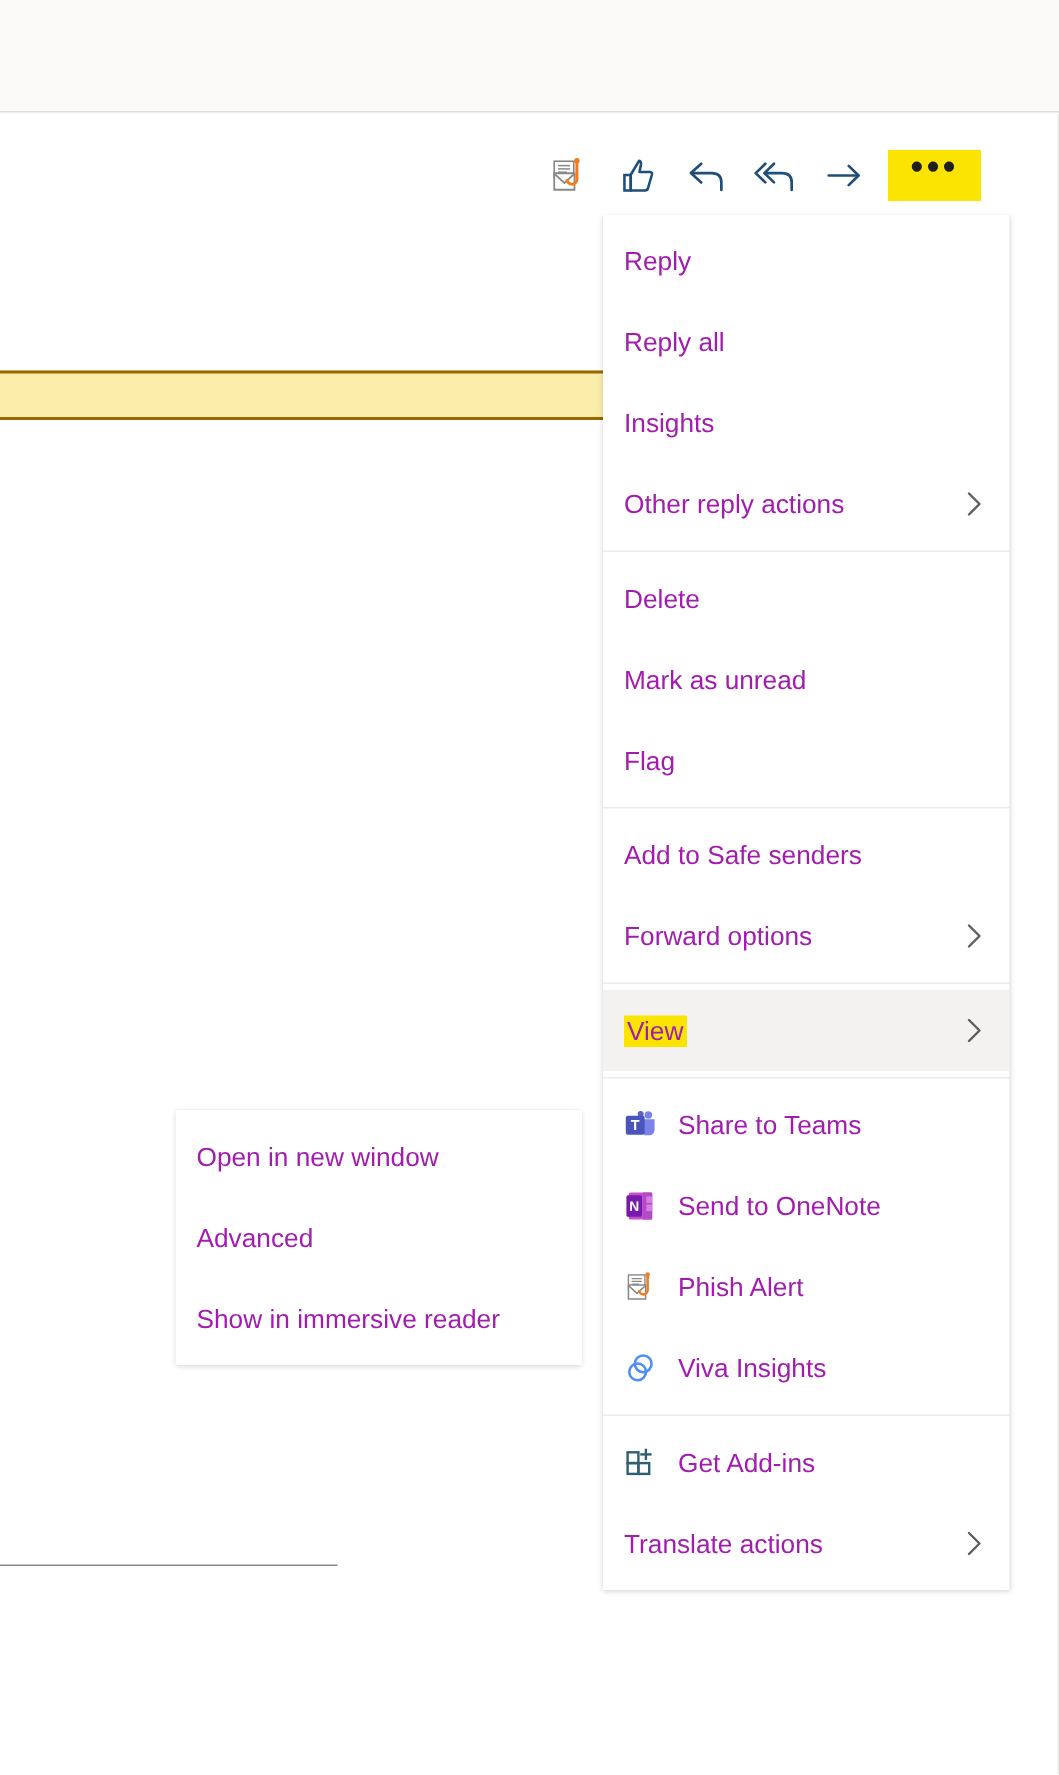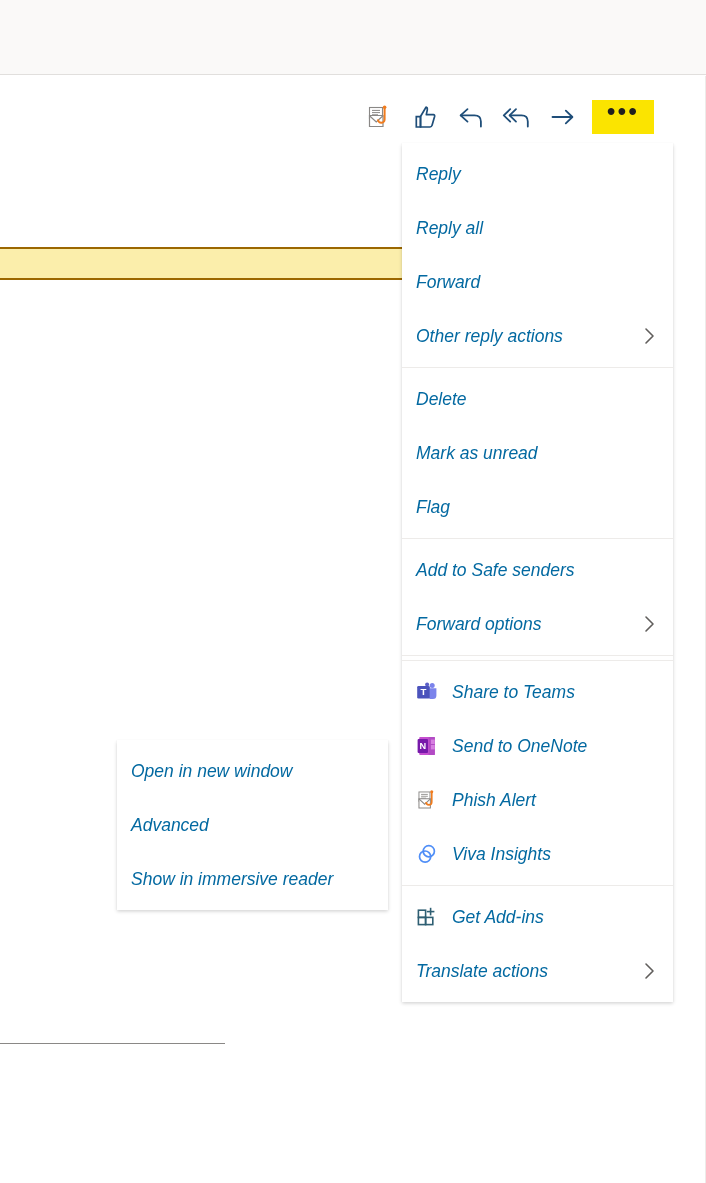--- a/index.html
+++ b/index.html
@@ -137,25 +137,24 @@
     margin-right: 14px;
     flex: 0 0 22px;
     display: flex;
     align-items: center;
     justify-content: center;
   }
   .mi-icon svg { display: block; }
 
   .mi-label {
     font-size: 17.5px;
-    color: #0369a1;
+    color: #a21caf;
     font-weight: 400;
     white-space: nowrap;
     font-family: "Liberation Sans", sans-serif;
-    font-style: italic;
   }
 
   .mi-label.hl {
     background: #fbe400;
     padding: 0 2px;
   }
 
   .mi-chevron {
     position: absolute;
     right: 16px;
@@ -241,21 +240,21 @@
   </div>
 
   <div class="menu" id="main-menu">
       <div class="menu-item">
         <span class="mi-label">Reply</span>
       </div>
       <div class="menu-item">
         <span class="mi-label">Reply all</span>
       </div>
       <div class="menu-item">
-        <span class="mi-label">Forward</span>
+        <span class="mi-label">Insights</span>
       </div>
       <div class="menu-item">
         <span class="mi-label">Other reply actions</span>
         <svg class="mi-chevron" viewBox="0 0 14 20">
     <path d="M3 3 L10 10 L3 17" fill="none" stroke="#605e5c" stroke-width="1.6" stroke-linecap="round" stroke-linejoin="round"></path>
   </svg>
       </div>
       <div class="menu-divider"></div>
       <div class="menu-item">
         <span class="mi-label">Delete</span>
@@ -270,20 +269,26 @@
       <div class="menu-item">
         <span class="mi-label">Add to Safe senders</span>
       </div>
       <div class="menu-item">
         <span class="mi-label">Forward options</span>
         <svg class="mi-chevron" viewBox="0 0 14 20">
     <path d="M3 3 L10 10 L3 17" fill="none" stroke="#605e5c" stroke-width="1.6" stroke-linecap="round" stroke-linejoin="round"></path>
   </svg>
       </div>
       <div class="menu-divider"></div>
+      <div class="menu-item hovered">
+        <span class="mi-label hl">View</span>
+        <svg class="mi-chevron" viewBox="0 0 14 20">
+    <path d="M3 3 L10 10 L3 17" fill="none" stroke="#605e5c" stroke-width="1.6" stroke-linecap="round" stroke-linejoin="round"></path>
+  </svg>
+      </div>
       <div class="menu-divider"></div>
       <div class="menu-item">
         <span class="mi-icon">
           <svg width="22" height="22" viewBox="0 0 22 22">
       <circle cx="16.2" cy="4.4" r="2.5" fill="#7b83eb"></circle>
       <circle cx="11.1" cy="3.6" r="2.0" fill="#5b5fc7"></circle>
       <path d="M13.4 7.2 h7.0 v7.2 a3.5 3.5 0 0 1-3.5 3.5 h-3.5 Z" fill="#7b83eb"></path>
       <rect x="1.2" y="4.9" width="12.6" height="12.6" rx="1.3" fill="#4b53bc"></rect>
       <text x="7.5" y="14.1" font-family="Liberation Sans, sans-serif" font-size="9.6" font-weight="bold" fill="#ffffff" text-anchor="middle">T</text>
     </svg>

